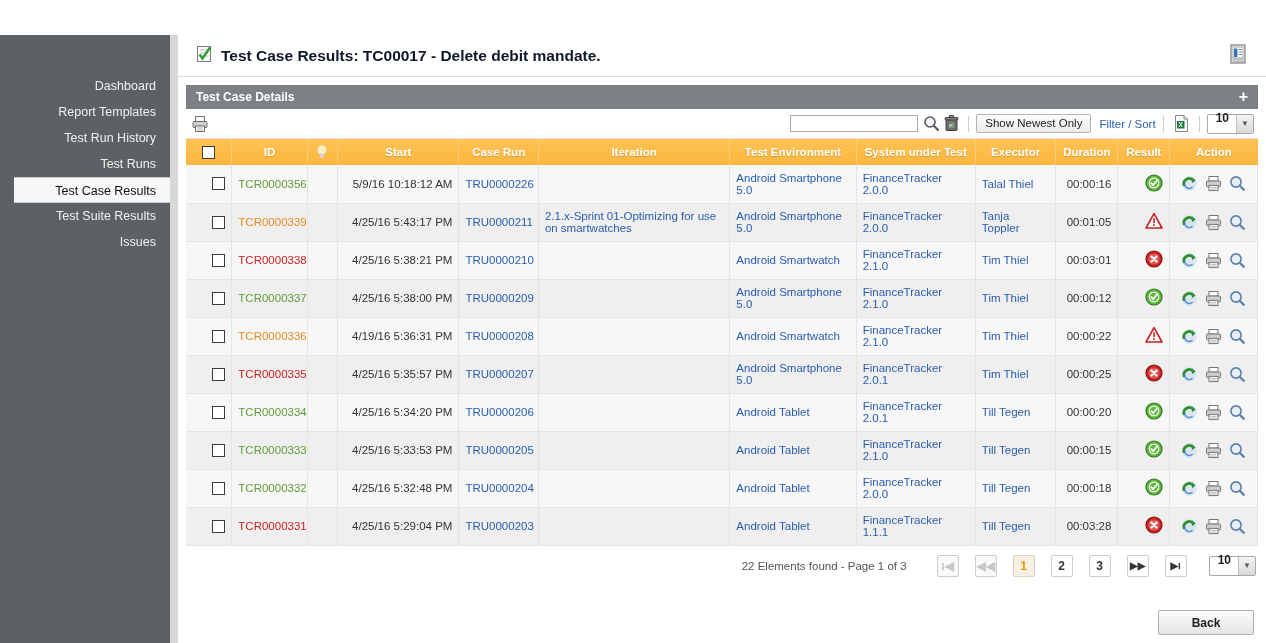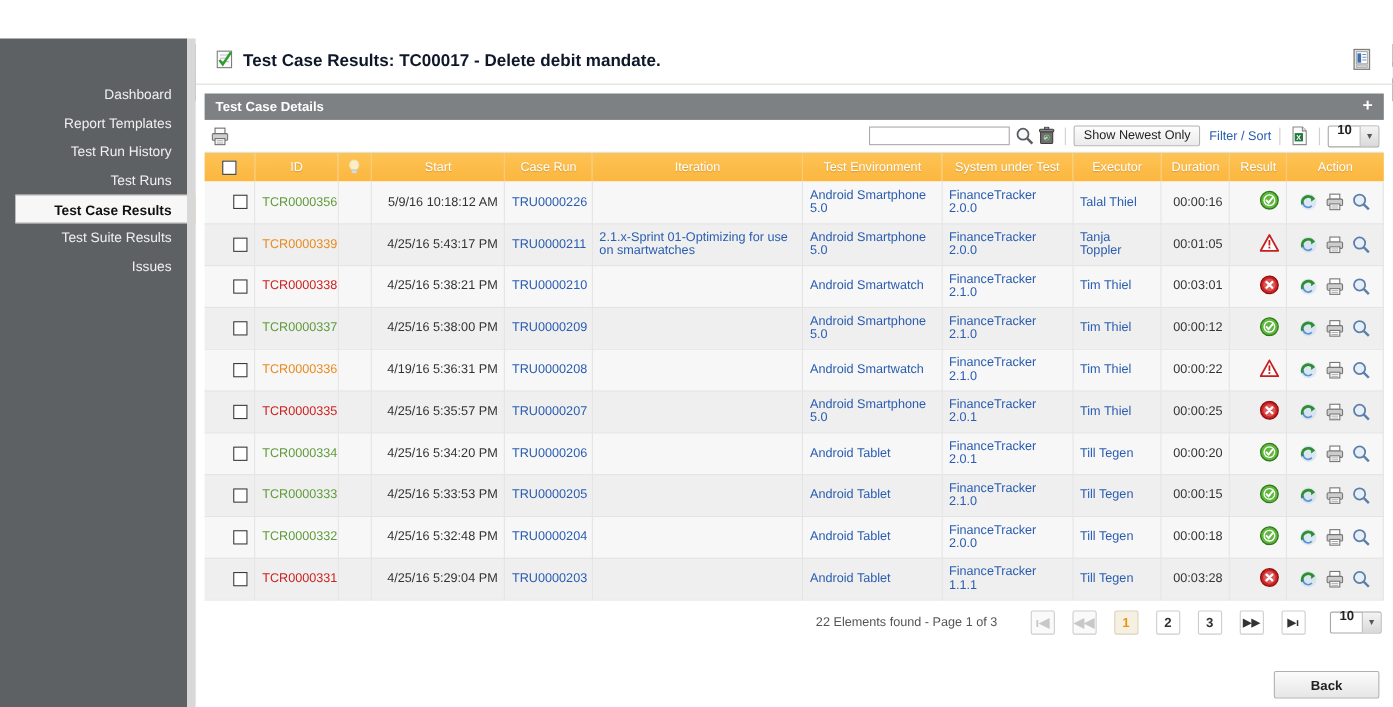--- a/index.html
+++ b/index.html
@@ -59,21 +59,21 @@
     position: absolute; left: 170px; top: 35px; width: 8px; height: 608px;
     background: #d8d8d8;
   }
   .side-item {
     height: 26px; line-height: 26px;
     padding-right: 14px; text-align: right;
     color: #f0f0f0; font-size: 12.5px; cursor: pointer;
     position: relative;
   }
   .side-item.active {
-    background: #f7f7f7; color: #111; font-weight: bold;
+    background: #f7f7f7; color: #111; font-weight: normal;
     margin-left: 14px;
     border-top: 1px solid #c9c9c9; border-bottom: 1px solid #c9c9c9;
   }
   .side-item.active::after {
     content: ""; position: absolute; right: -8px; top: -1px;
     width: 8px; height: 26px; background: #f5a623;
   }
 
   
   #main {
@@ -137,21 +137,21 @@
   .sel-box .arw {
     width: 17px; display: flex; align-items: center; justify-content: center;
     background: linear-gradient(to bottom,#f4f4f4,#d9d9d9);
     border-left: 1px solid #bdbdbd; font-size: 8px; color: #555;
   }
 
   
   #tbl { margin: 0 8px; width: 1072px; border-collapse: collapse; table-layout: fixed; }
   #tbl thead th {
     background: linear-gradient(to bottom,#fdc355,#fcb63e);
-    color: #ffffff; font-size: 11.5px; font-weight: normal;
+    color: #ffffff; font-size: 11.5px; font-weight: bold;
     height: 26px; text-align: center;
     border-right: 1px solid #f7cd7c;
     text-shadow: 0 1px 1px rgba(0,0,0,.18);
     white-space: nowrap;
   }
   #tbl thead th:last-child { border-right: none; }
   #tbl tbody td {
     height: 38px; font-size: 11.5px; color: #333;
     border-bottom: 1px solid #e4e4e4; border-right: 1px solid #e4e4e4;
     padding: 2px 6px; vertical-align: middle;

